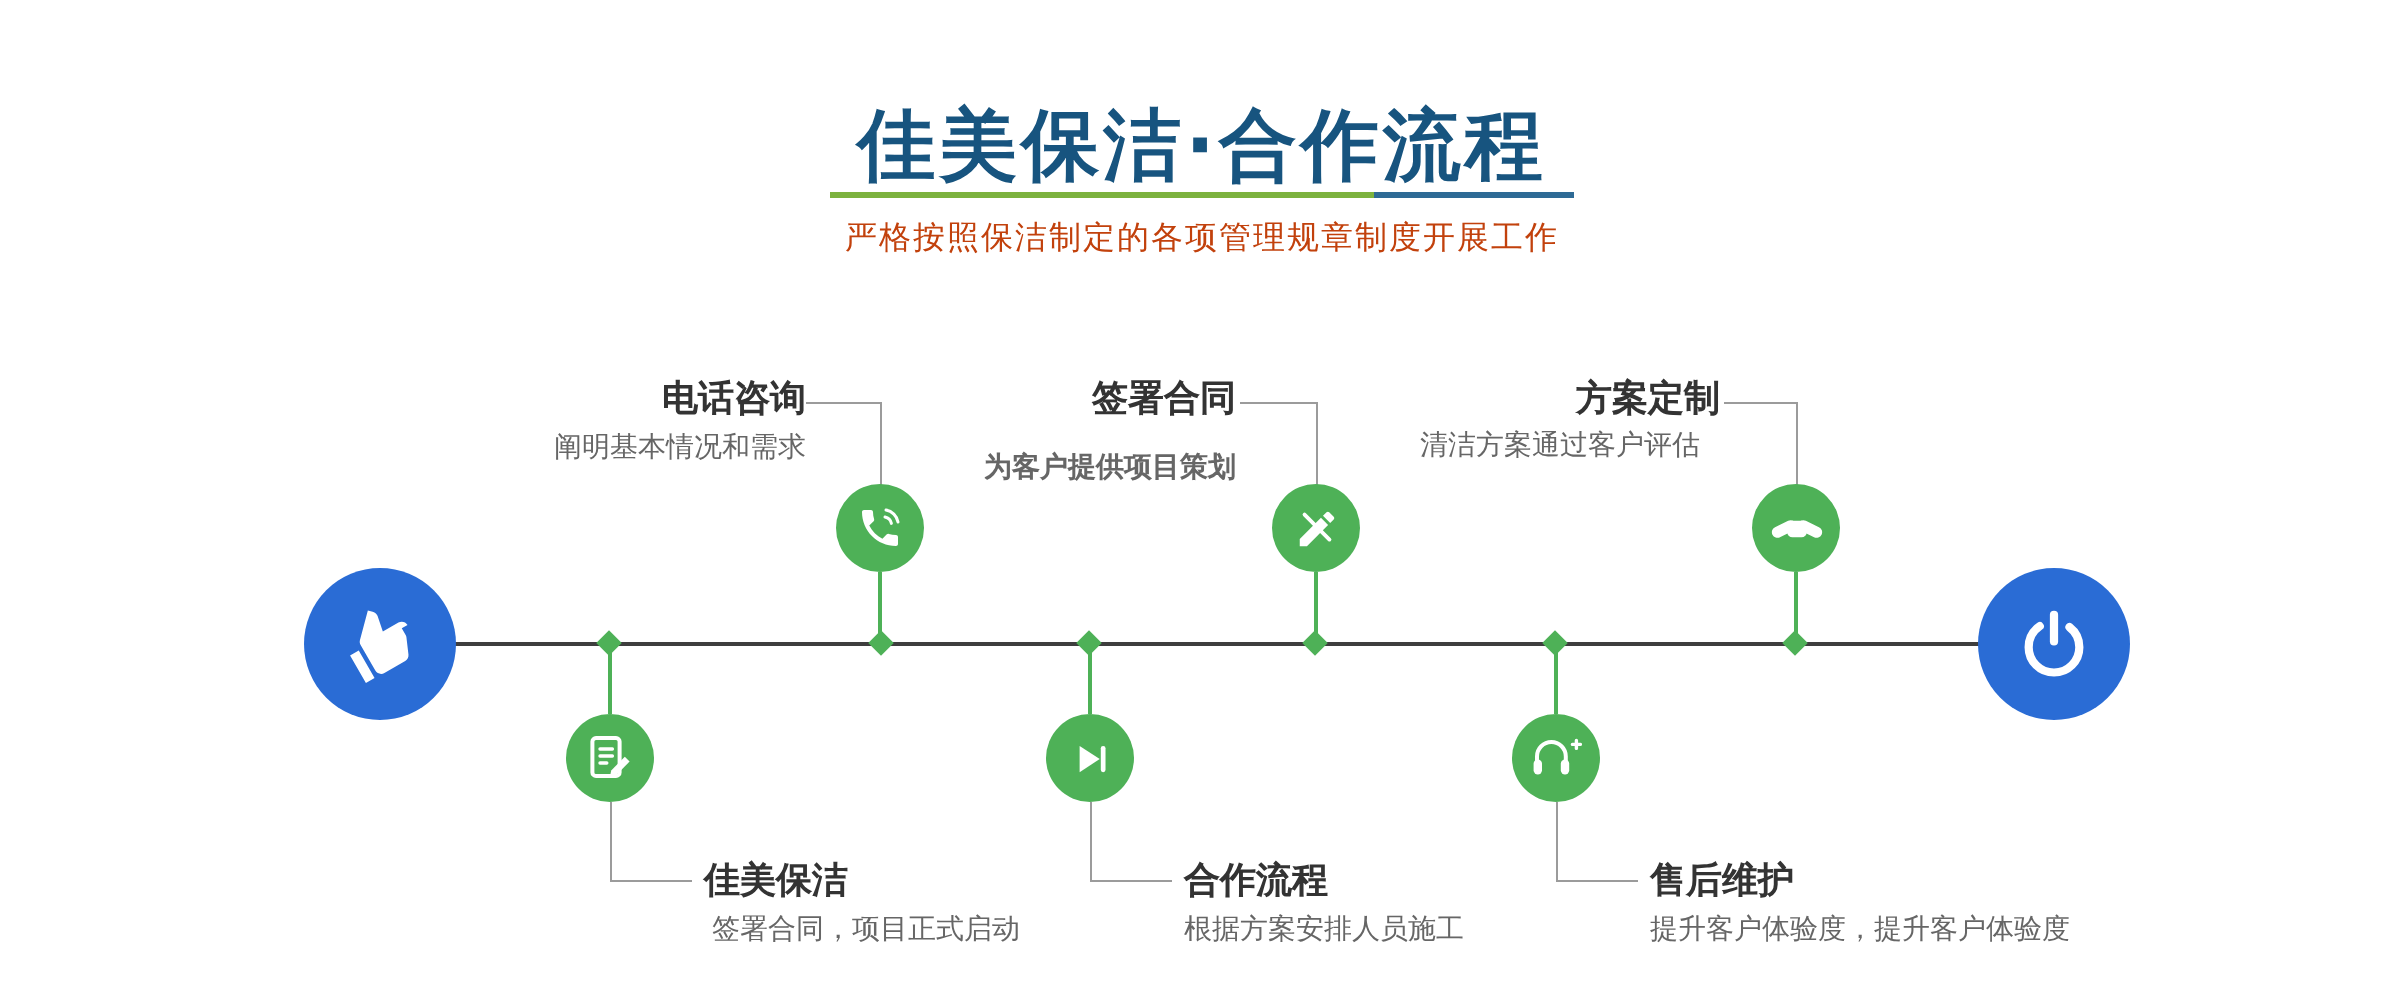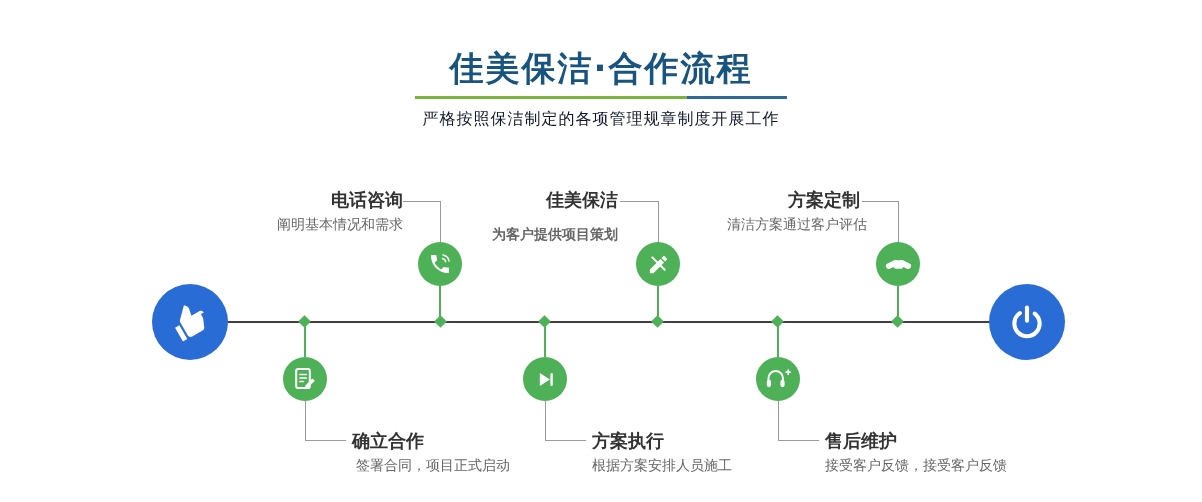--- a/index.html
+++ b/index.html
@@ -1,26 +1,26 @@
 <!DOCTYPE html>
 <html><head>
 <meta charset="utf-8">
 <style>
   html,body{margin:0;padding:0;}
   body{
     width:1202px;height:502px;background:#ffffff;position:relative;overflow:hidden;
     font-family:"DejaVu Sans","Liberation Sans",sans-serif;
   }
   .abs{position:absolute;}
-  .page-title{top:46px;left:0;width:1202px;text-align:center;font-size:34px;font-weight:700;color:#17547f;letter-spacing:2px;}
+  .page-title{top:46px;left:0;width:1202px;text-align:center;font-size:39px;font-weight:700;color:#17547f;letter-spacing:2px;}
   .underline{top:96px;left:415px;width:372px;height:3px;font-size:0;}
   .underline .seg{display:inline-block;height:3px;vertical-align:top;}
   .seg-green{width:272px;background:#7cb23e;}
   .seg-blue{width:100px;background:#2e6a95;}
-  .page-subtitle{top:109px;left:0;width:1202px;text-align:center;font-size:16px;color:#0f172a;letter-spacing:1px;}
+  .page-subtitle{top:109px;left:0;width:1202px;text-align:center;font-size:16px;color:#c2410c;letter-spacing:1px;}
   .timeline{top:321px;left:190px;width:838px;height:2px;background:#3e3e3e;}
   .big-circle{width:76px;height:76px;border-radius:50%;background:#2a6cd5;display:flex;align-items:center;justify-content:center;}
   .node{width:44px;height:44px;border-radius:50%;background:#4eb157;display:flex;align-items:center;justify-content:center;}
   .stem{width:2px;background:#4eb157;}
   .diamond{width:9px;height:9px;background:#4eb157;transform:rotate(45deg);}
   .conn-top{border-top:1px solid #9b9b9b;border-right:1px solid #9b9b9b;}
   .conn-bottom{border-left:1px solid #9b9b9b;border-bottom:1px solid #9b9b9b;}
   .step-title{font-size:18px;font-weight:700;color:#333333;white-space:nowrap;line-height:22px;}
   .step-desc{font-size:14px;color:#666666;white-space:nowrap;line-height:18px;}
   .ta-r{text-align:left;}
@@ -58,84 +58,84 @@
 <div class="abs conn-top" style="left:620px;top:201px;width:38px;height:41px;"></div>
 <div class="abs node" style="left:636px;top:242px;">
   <span class="icon-wrap">
     <svg width="23" height="23" viewBox="0 0 24 24">
       <path fill="#fff" d="M3 17.25V21h3.75L17.81 9.94l-3.75-3.75L3 17.25z"></path>
       <path fill="#fff" d="M20.71 7.04c.39-.39.39-1.02 0-1.41l-2.34-2.34c-.39-.39-1.02-.39-1.41 0l-1.83 1.83 3.75 3.75 1.83-1.83z"></path>
       <path fill="none" stroke="#fff" stroke-width="2" stroke-linecap="round" d="M5.5 4.5l13 13"></path>
     </svg>
   </span>
 </div>
-<div class="abs step-title ta-r" style="right:584px;top:189px;">佳美保洁</div>
+<div class="abs step-title ta-r" style="right:584px;top:189px;">签署合同</div>
 <div class="abs step-desc ta-r" style="right:584px;top:225px;font-weight:bold;">为客户提供项目策划</div>
 
 <div class="abs stem" style="left:897px;top:286px;height:35px;"></div>
 <div class="abs diamond" style="left:893px;top:317px;"></div>
 <div class="abs conn-top" style="left:862px;top:201px;width:36px;height:41px;"></div>
 <div class="abs node" style="left:876px;top:242px;">
   <span class="icon-wrap">
     <svg width="27" height="27" viewBox="0 0 24 24">
       <g fill="#fff">
         <rect x="0.5" y="9.5" width="11.5" height="5" rx="2.5" transform="rotate(-26 6.25 12)"></rect>
         <rect x="12" y="9.5" width="11.5" height="5" rx="2.5" transform="rotate(26 17.75 12)"></rect>
         <rect x="7.6" y="8.3" width="8.8" height="7.4" rx="2.4"></rect>
       </g>
     </svg>
   </span>
 </div>
 <div class="abs step-title ta-r" style="right:342px;top:189px;">方案定制</div>
-<div class="abs step-desc ta-r" style="right:335px;top:215px;">清洁方案通过客户评估</div>
+<div class="abs step-desc ta-r" style="right:352px;top:215px;font-family:Liberation Serif, serif;">清洁方案通过客户评估</div>
 
 <div class="abs stem" style="left:304px;top:323px;height:34px;"></div>
 <div class="abs diamond" style="left:300px;top:317px;"></div>
 <div class="abs conn-bottom" style="left:305px;top:401px;width:40px;height:39px;"></div>
 <div class="abs node" style="left:283px;top:357px;">
   <span class="icon-wrap">
     <svg width="22" height="24" viewBox="0 0 22 24">
       <rect x="2.2" y="2" width="13.6" height="19" rx="1.8" fill="none" stroke="#fff" stroke-width="2"></rect>
       <path stroke="#fff" stroke-width="1.7" stroke-linecap="round" d="M6 7.5h6.2M6 11h6.2M6 14.5h3.4"></path>
       <path fill="#fff" d="M11.6 18.2l6.8-6.8 2.4 2.4-6.8 6.8-3 .6z"></path>
     </svg>
   </span>
 </div>
-<div class="abs step-title" style="left:352px;top:430px;">确立合作</div>
+<div class="abs step-title" style="left:352px;top:430px;">佳美保洁</div>
 <div class="abs step-desc" style="left:356px;top:456px;">签署合同，项目正式启动</div>
 
 <div class="abs stem" style="left:544px;top:323px;height:34px;"></div>
 <div class="abs diamond" style="left:540px;top:317px;"></div>
 <div class="abs conn-bottom" style="left:545px;top:401px;width:40px;height:39px;"></div>
 <div class="abs node" style="left:523px;top:357px;">
   <span class="icon-wrap">
     <svg width="21" height="21" viewBox="0 0 24 24">
       <path fill="#fff" d="M5.5 4.5L17 12 5.5 19.5z"></path>
       <rect fill="#fff" x="17.6" y="4.5" width="2.7" height="15" rx="1.3"></rect>
     </svg>
   </span>
 </div>
-<div class="abs step-title" style="left:592px;top:430px;">方案执行</div>
+<div class="abs step-title" style="left:592px;top:430px;">合作流程</div>
 <div class="abs step-desc" style="left:592px;top:456px;">根据方案安排人员施工</div>
 
 <div class="abs stem" style="left:777px;top:323px;height:34px;"></div>
 <div class="abs diamond" style="left:773px;top:317px;"></div>
 <div class="abs conn-bottom" style="left:778px;top:401px;width:40px;height:39px;"></div>
 <div class="abs node" style="left:756px;top:357px;">
   <span class="icon-wrap">
     <svg width="26" height="24" viewBox="0 0 26 24">
       <path fill="none" stroke="#fff" stroke-width="2" d="M3.5 14.5v-3.3a7.2 7.2 0 0 1 14.4 0v3.3"></path>
       <rect fill="#fff" x="1.8" y="12.8" width="4.2" height="7.4" rx="2.1"></rect>
       <rect fill="#fff" x="15.4" y="12.8" width="4.2" height="7.4" rx="2.1"></rect>
       <path stroke="#fff" stroke-width="1.7" stroke-linecap="round" d="M21.2 5.2h4M23.2 3.2v4"></path>
     </svg>
   </span>
 </div>
 <div class="abs step-title" style="left:825px;top:430px;">售后维护</div>
-<div class="abs step-desc" style="left:825px;top:456px;">接受客户反馈，接受客户反馈</div>
+<div class="abs step-desc" style="left:825px;top:456px;">提升客户体验度，提升客户体验度</div>
 
 <div class="abs big-circle" style="left:152px;top:284px;">
   <span class="icon-wrap" style="transform:rotate(-30deg);">
     <svg width="40" height="40" viewBox="0 0 24 24">
       <path fill="#fff" d="M2.5 10.5h3v9.5h-3zM22 11.2c0-1.1-.9-2-2-2h-5.4l.9-4.4c.05-.22.08-.45.08-.68 0-.62-.25-1.18-.66-1.59L13.85 1.5 7.4 7.95c-.38.37-.6.87-.6 1.42v8.83c0 1.1.9 2 2 2h7.2c.8 0 1.5-.48 1.82-1.2l2.04-4.76c.09-.22.14-.46.14-.71v-2.33z"></path>
     </svg>
   </span>
 </div>
 <div class="abs big-circle" style="left:989px;top:284px;">
   <span class="icon-wrap">

